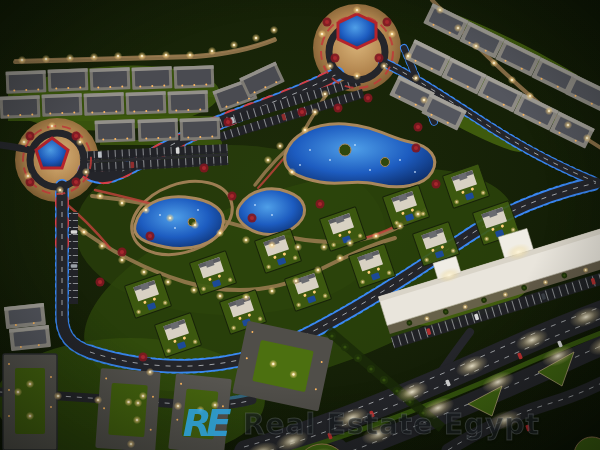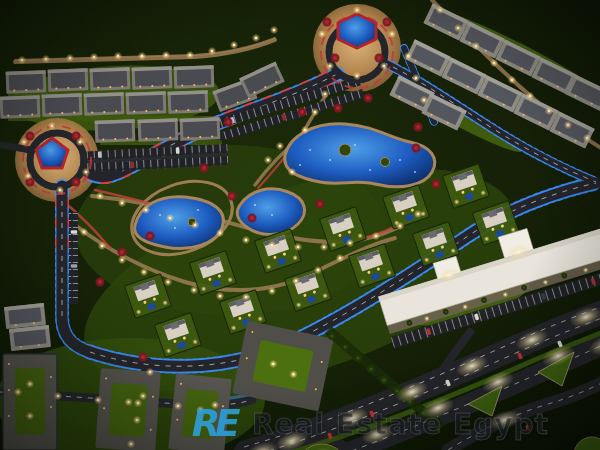--- a/index.html
+++ b/index.html
@@ -7,21 +7,21 @@
            font-family:"DejaVu Sans", sans-serif; background:#101807; }
   .stage svg { display:block; }
   
   .road   { fill:none; stroke-linecap:round; }
   .lane   { fill:none; stroke-width:0.9; stroke-dasharray:5 6; opacity:.8; }
   .led    { fill:none; stroke-dasharray:2.5 4.5; stroke-linecap:round; opacity:.95; }
   .ledr   { fill:none; stroke-dasharray:3 17; stroke-linecap:round; opacity:.95; }
   .sand   { fill:none; stroke:#9c7d52; stroke-linecap:round; opacity:.85; }
   .redpath{ fill:none; stroke:#c4423c; stroke-linecap:round; opacity:.8; }
   
-  .wm { position:absolute; left:190px; top:402px; display:flex; align-items:center;
+  .wm { position:absolute; left:181px; top:402px; display:flex; align-items:center;
         gap:6px; pointer-events:none; }
   .wm-logo { width:56px; height:44px; opacity:.9; }
   .wm-logo text { font-family:"DejaVu Sans",sans-serif; font-weight:bold;
         font-style:italic; font-size:40px; letter-spacing:-6px; }
   .wm-text { font-weight:bold; font-size:28px; letter-spacing:1px; white-space:nowrap;
         color:rgba(28,32,37,.55); -webkit-text-stroke:1px rgba(175,180,186,.22);
         text-shadow:0 1px 3px rgba(0,0,0,.35); }
 </style>
 </head>
 <body>

